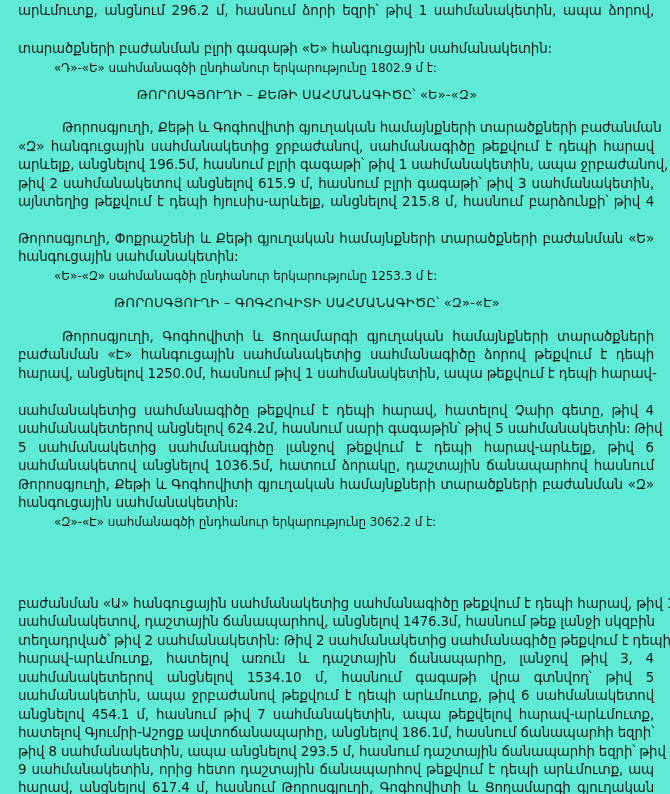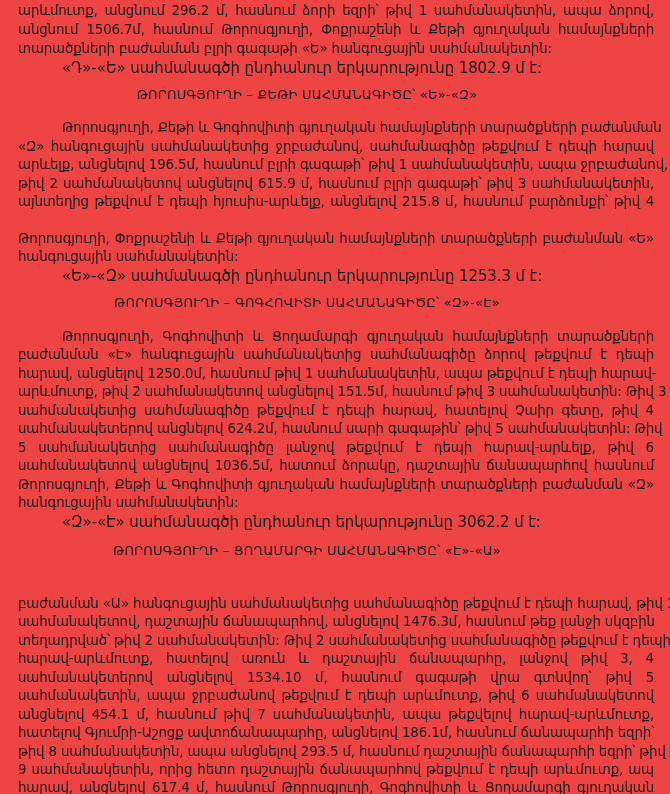--- a/index.html
+++ b/index.html
@@ -14,21 +14,21 @@
       position: relative;
       font-family: "DejaVu Sans", sans-serif;
       color: #1a1a1a;
     }
     .page {
       position: absolute;
       left: 0;
       top: 0;
       width: 670px;
       height: 794px;
-      background: #ef4444;
+      background: #5eead4;
     }
     .line {
       position: absolute;
       left: 18px;
       width: 636px;
       font-size: 13.4px;
       line-height: 18px;
       white-space: nowrap;
       letter-spacing: -0.15px;
       text-align: justify;
@@ -37,22 +37,22 @@
     }
     .line.indent {
       left: 62px;
       width: 592px;
     }
     .line.last {
       text-align-last: left;
     }
     .summary {
       position: absolute;
-      left: 62px;
-      font-size: 15px;
+      left: 54px;
+      font-size: 12px;
       line-height: 18px;
       white-space: nowrap;
       letter-spacing: -0.1px;
     }
     .heading {
       position: absolute;
       left: 0;
       width: 614px;
       text-align: center;
       font-size: 13px;
@@ -60,49 +60,46 @@
       letter-spacing: 0.2px;
       white-space: nowrap;
     }
   </style>
 </head>
 <body>
 
 <div class="page">
 
   <div class="line" style="top:2px">արևմուտք, անցնում 296.2 մ,  հասնում ձորի եզրի՝ թիվ 1 սահմանակետին, ապա ձորով,</div>
-  <div class="line" style="top:21px">անցնում 1506.7մ, հասնում  Թորոսգյուղի, Փոքրաշենի և Քեթի գյուղական համայնքների</div>
   <div class="line last" style="top:40px">տարածքների բաժանման բլրի գագաթի «Ե» հանգուցային սահմանակետին:</div>
   <div class="summary" style="top:59px">«Դ»-«Ե» սահմանագծի ընդհանուր երկարությունը 1802.9 մ է:</div>
 
   <div class="heading" style="top:86px">ԹՈՐՈՍԳՅՈՒՂԻ – ՔԵԹԻ ՍԱՀՄԱՆԱԳԻԾԸ՝ «Ե»-«Զ»</div>
   <div class="line indent" style="top:119px">Թորոսգյուղի, Քեթի և Գոգհովիտի գյուղական համայնքների տարածքների բաժանման</div>
   <div class="line" style="top:138px">«Զ» հանգուցային սահմանակետից ջրբաժանով, սահմանագիծը թեքվում է դեպի հարավ</div>
   <div class="line" style="top:156px">արևելք, անցնելով 196.5մ, հասնում բլրի գագաթի՝ թիվ 1 սահմանակետին, ապա ջրբաժանով,</div>
   <div class="line" style="top:175px">թիվ 2 սահմանակետով անցնելով 615.9 մ, հասնում բլրի գագաթի՝ թիվ 3 սահմանակետին,</div>
   <div class="line" style="top:193px">այնտեղից թեքվում է դեպի հյուսիս-արևելք, անցնելով 215.8 մ, հասնում բարձունքի՝ թիվ 4</div>
   <div class="line" style="top:230px">Թորոսգյուղի, Փոքրաշենի և Քեթի գյուղական համայնքների տարածքների բաժանման «Ե»</div>
   <div class="line last" style="top:248px">հանգուցային սահմանակետին:</div>
   <div class="summary" style="top:267px">«Ե»-«Զ» սահմանագծի ընդհանուր երկարությունը 1253.3 մ է:</div>
 
   <div class="heading" style="top:294px">ԹՈՐՈՍԳՅՈՒՂԻ – ԳՈԳՀՈՎԻՏԻ ՍԱՀՄԱՆԱԳԻԾԸ՝ «Զ»-«Է»</div>
   <div class="line indent" style="top:328px">Թորոսգյուղի, Գոգհովիտի և Ցողամարգի գյուղական համայնքների տարածքների</div>
   <div class="line" style="top:346px">բաժանման «Է» հանգուցային սահմանակետից սահմանագիծը ձորով թեքվում է դեպի</div>
   <div class="line" style="top:365px">հարավ, անցնելով 1250.0մ, հասնում թիվ 1 սահմանակետին, ապա թեքվում է դեպի հարավ-</div>
-  <div class="line" style="top:383px">արևմուտք, թիվ 2 սահմանակետով անցնելով 151.5մ, հասնում թիվ 3 սահմանակետին: Թիվ 3</div>
   <div class="line" style="top:402px">սահմանակետից սահմանագիծը թեքվում է դեպի հարավ, հատելով  Չաիր գետը, թիվ 4</div>
   <div class="line" style="top:420px">սահմանակետերով անցնելով 624.2մ, հասնում սարի գագաթին՝ թիվ 5 սահմանակետին: Թիվ</div>
   <div class="line" style="top:439px">5 սահմանակետից սահմանագիծը լանջով թեքվում է դեպի հարավ-արևելք, թիվ 6</div>
   <div class="line" style="top:457px">սահմանակետով անցնելով  1036.5մ, հատում ձորակը, դաշտային ճանապարհով հասնում</div>
   <div class="line" style="top:476px">Թորոսգյուղի, Քեթի և Գոգհովիտի գյուղական համայնքների տարածքների բաժանման «Զ»</div>
 
   <div class="line last" style="top:494px">հանգուցային սահմանակետին:</div>
   <div class="summary" style="top:513px">«Զ»-«Է» սահմանագծի ընդհանուր երկարությունը 3062.2 մ է:</div>
 
-  <div class="heading" style="top:542px">ԹՈՐՈՍԳՅՈՒՂԻ – ՑՈՂԱՄԱՐԳԻ ՍԱՀՄԱՆԱԳԻԾԸ՝ «Է»-«Ա»</div>
   <div class="line" style="top:595px">բաժանման «Ա» հանգուցային սահմանակետից սահմանագիծը թեքվում է դեպի հարավ, թիվ 1</div>
   <div class="line" style="top:613px">սահմանակետով, դաշտային ճանապարհով, անցնելով 1476.3մ, հասնում թեք լանջի սկզբին</div>
   <div class="line" style="top:632px">տեղադրված՝ թիվ 2 սահմանակետին: Թիվ 2 սահմանակետից սահմանագիծը թեքվում է դեպի</div>
   <div class="line" style="top:650px">հարավ-արևմուտք, հատելով առուն և դաշտային ճանապարհը, լանջով թիվ 3, 4</div>
   <div class="line" style="top:669px">սահմանակետերով անցնելով 1534.10 մ, հասնում գագաթի վրա գտնվող՝ թիվ 5</div>
   <div class="line" style="top:687px">սահմանակետին, ապա ջրբաժանով թեքվում է դեպի արևմուտք, թիվ 6 սահմանակետով</div>
   <div class="line" style="top:706px">անցնելով 454.1 մ, հասնում  թիվ 7 սահմանակետին, ապա թեքվելով հարավ-արևմուտք,</div>
   <div class="line" style="top:724px">հատելով Գյումրի-Աշոցք ավտոճանապարհը, անցնելով 186.1մ, հասնում ճանապարհի եզրի՝</div>
   <div class="line" style="top:743px">թիվ 8 սահմանակետին, ապա  անցնելով 293.5 մ, հասնում դաշտային ճանապարհի եզրի՝ թիվ</div>
   <div class="line" style="top:761px">9 սահմանակետին, որից հետո դաշտային ճանապարհով թեքվում է դեպի արևմուտք, ապ</div>

